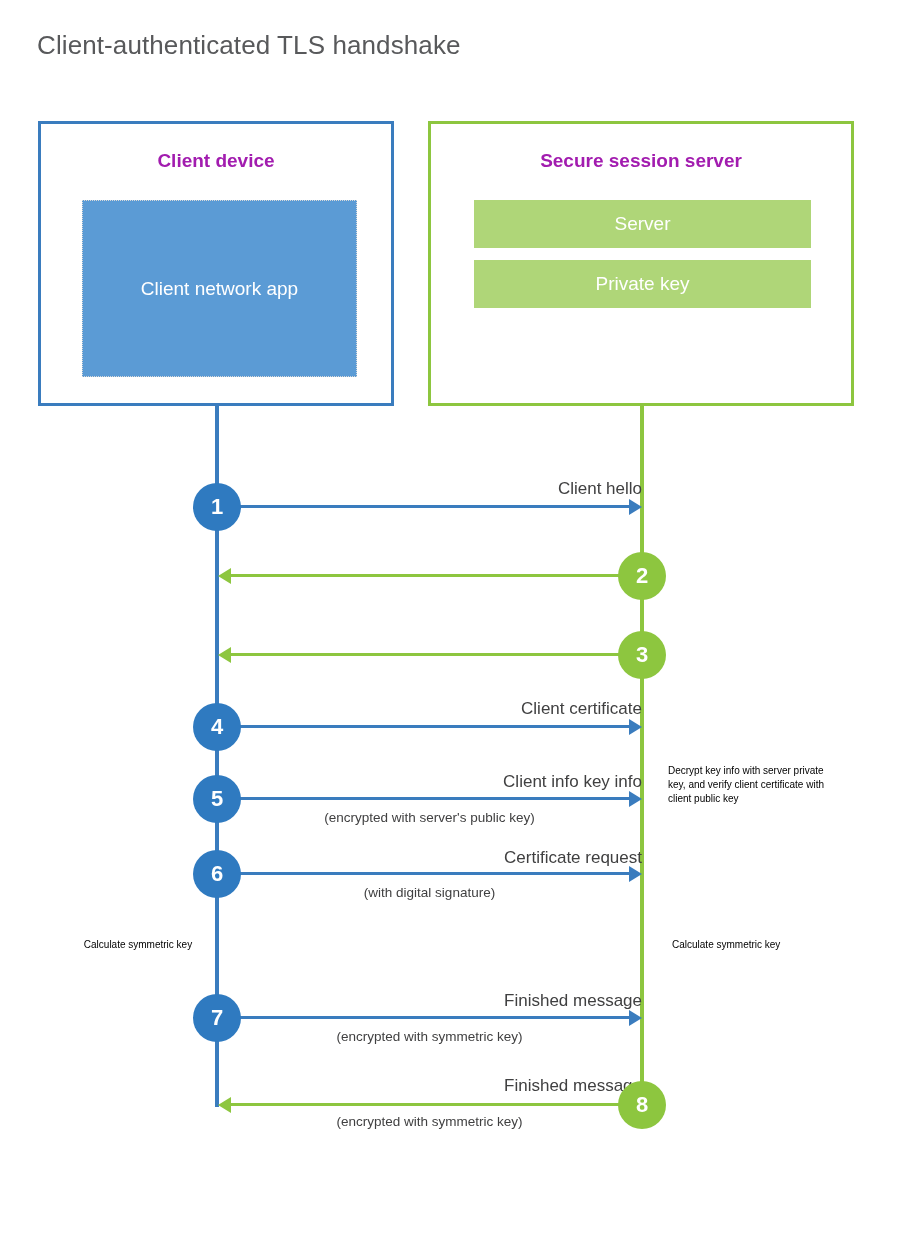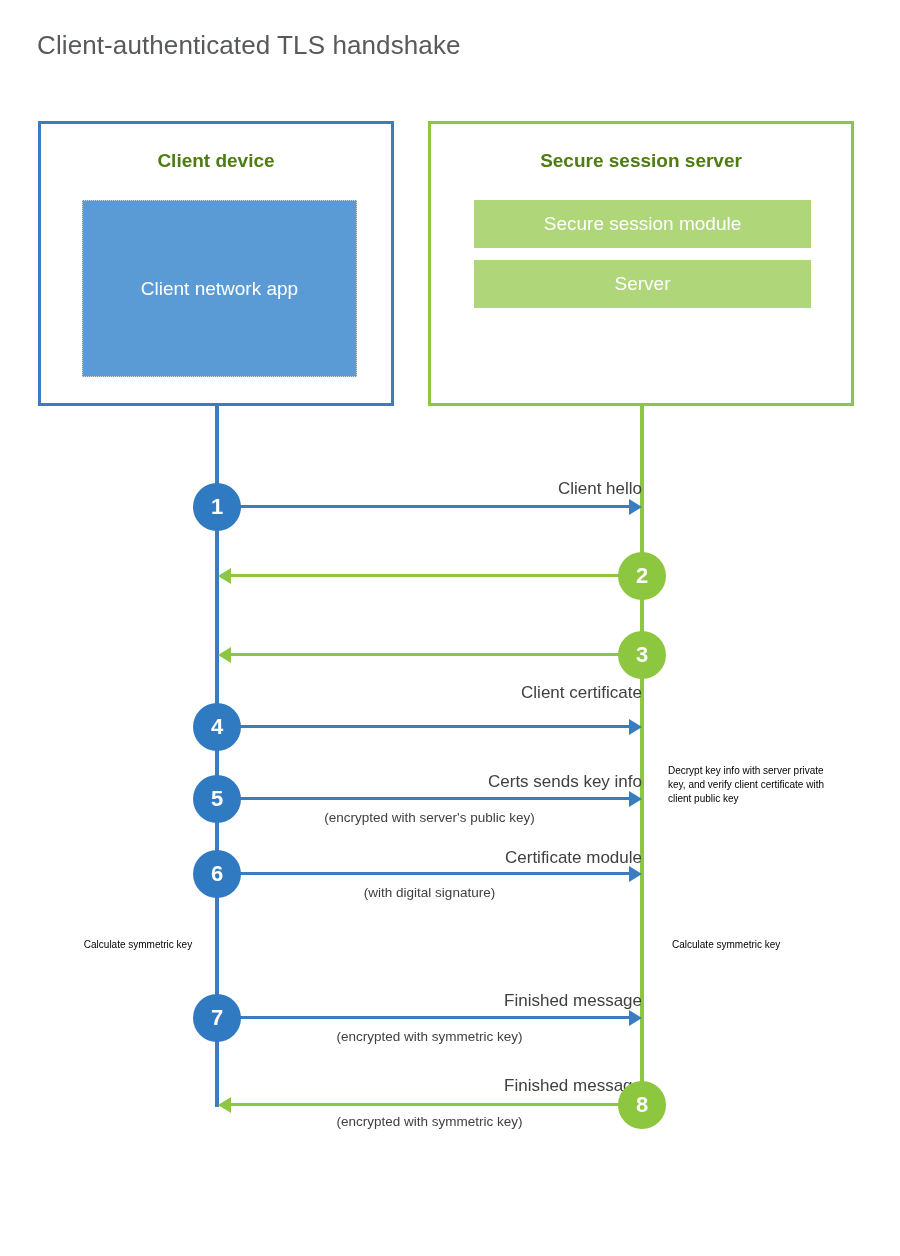--- a/index.html
+++ b/index.html
@@ -20,21 +20,21 @@
 
   
   .box {
     position: absolute; background: #ffffff;
   }
   .box-client { left: 38px; top: 121px; width: 356px; height: 285px; border: 3px solid #3a7cbe; }
   .box-server { left: 428px; top: 121px; width: 426px; height: 285px; border: 3px solid #8dc63f; padding-left: 32px; }
 
   .box-title {
     position: absolute; left: 0; right: 0; top: 26px;
-    text-align: center; font-size: 19px; font-weight: bold; color: #4d7c0f;
+    text-align: center; font-size: 19px; font-weight: bold; color: #a21caf;
   }
 
   .client-app {
     position: absolute; left: 41px; top: 76px; width: 275px; height: 177px;
     background: #5b9bd5; border: 1px dotted #d9d9d9;
     display: flex; align-items: center; justify-content: center; text-align: center;
     color: #ffffff; font-size: 19px; font-weight: 300; line-height: 1.25;
   }
 
   .server-bars { position: absolute; left: 43px; top: 76px; width: 337px; }
@@ -95,53 +95,53 @@
   <div class="title">Client-authenticated TLS handshake</div>
 
   <div class="box box-client">
     <div class="box-title">Client device</div>
     <div class="client-app">Client network app</div>
   </div>
 
   <div class="box box-server">
     <div class="box-title">Secure session server</div>
     <div class="server-bars">
-      <div class="server-bar">Secure session module</div>
       <div class="server-bar">Server</div>
+      <div class="server-bar">Private key</div>
     </div>
   </div>
 
   <div class="lifeline lifeline-client"></div>
   <div class="lifeline lifeline-server"></div>
 
   <div class="msg-label" style="left:217px; top:479px; width:425px;">Client hello</div>
   <div class="msg-line blue" style="left:217px; top:505px; width:412px;"></div>
   <div class="arrowhead right blue" style="left:629px; top:499px;"></div>
   <div class="step step-blue" style="top:483px;">1</div>
 
   <div class="msg-line green" style="left:231px; top:574px; width:411px;"></div>
   <div class="arrowhead left green" style="left:218px; top:568px;"></div>
   <div class="step step-green" style="top:552px;">2</div>
 
   <div class="msg-line green" style="left:231px; top:653px; width:411px;"></div>
   <div class="arrowhead left green" style="left:218px; top:647px;"></div>
   <div class="step step-green" style="top:631px;">3</div>
 
-  <div class="msg-label" style="left:217px; top:683px; width:425px;">Client certificate</div>
+  <div class="msg-label" style="left:217px; top:699px; width:425px;">Client certificate</div>
   <div class="msg-line blue" style="left:217px; top:725px; width:412px;"></div>
   <div class="arrowhead right blue" style="left:629px; top:719px;"></div>
   <div class="step step-blue" style="top:703px;">4</div>
 
-  <div class="msg-label" style="left:217px; top:772px; width:425px;">Certs sends key info</div>
+  <div class="msg-label" style="left:217px; top:772px; width:425px;">Client info key info</div>
   <div class="msg-line blue" style="left:217px; top:797px; width:412px;"></div>
   <div class="arrowhead right blue" style="left:629px; top:791px;"></div>
   <div class="msg-sub" style="left:217px; top:810px; width:425px;">(encrypted with server's public key)</div>
   <div class="step step-blue" style="top:775px;">5</div>
 
-  <div class="msg-label" style="left:217px; top:848px; width:425px;">Certificate module</div>
+  <div class="msg-label" style="left:217px; top:848px; width:425px;">Certificate request</div>
   <div class="msg-line blue" style="left:217px; top:872px; width:412px;"></div>
   <div class="arrowhead right blue" style="left:629px; top:866px;"></div>
   <div class="msg-sub" style="left:217px; top:885px; width:425px;">(with digital signature)</div>
   <div class="step step-blue" style="top:850px;">6</div>
 
   <div class="note note-right" style="left:668px; top:764px; width:165px;">Decrypt key info with server private key, and verify client certificate with client public key</div>
   <div class="note note-left" style="left:82px; top:938px; width:112px;">Calculate symmetric key</div>
   <div class="note note-right" style="left:672px; top:938px; width:120px;">Calculate symmetric key</div>
 
   <div class="msg-label" style="left:217px; top:991px; width:425px;">Finished message</div>

